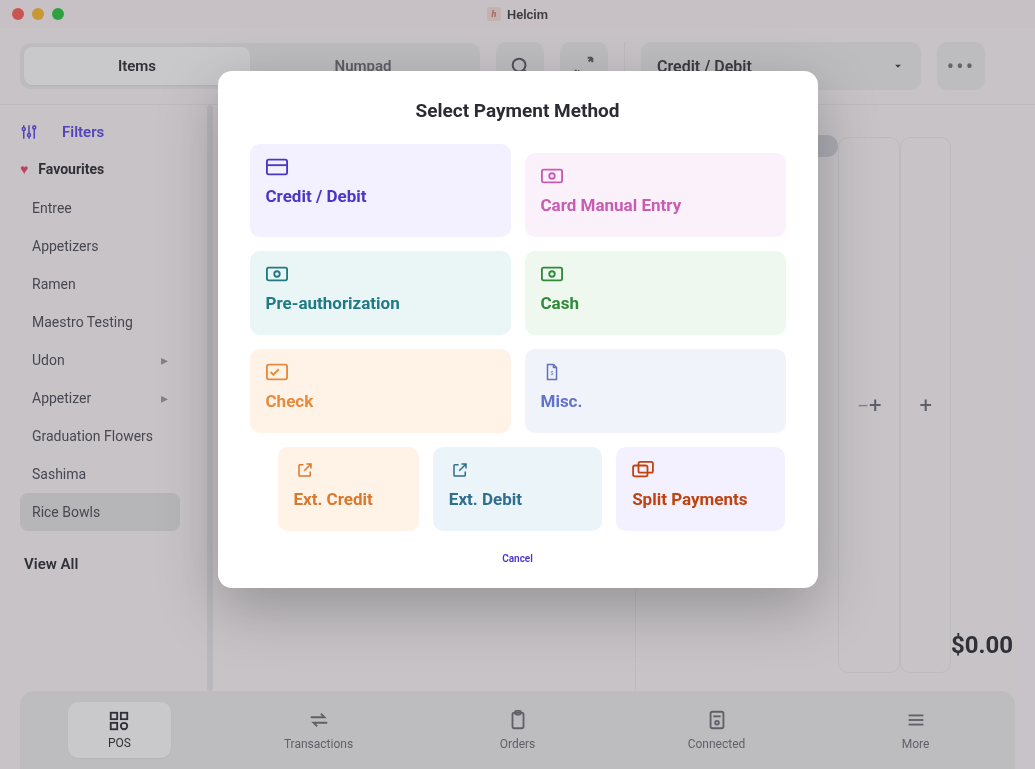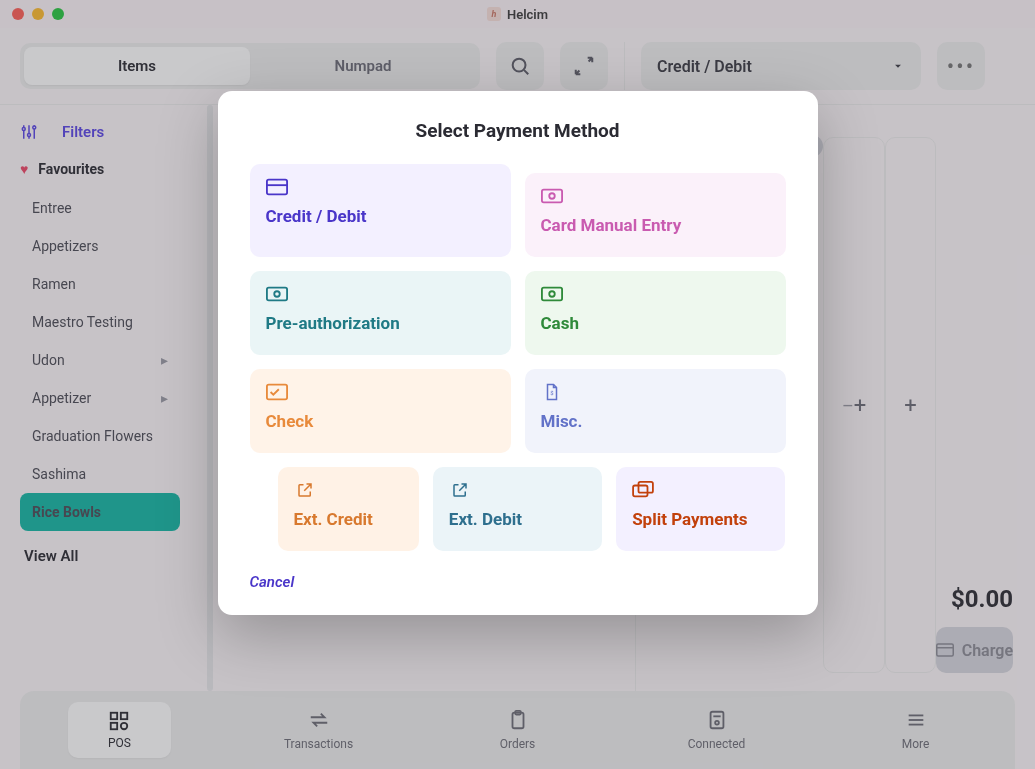--- a/index.html
+++ b/index.html
@@ -28,22 +28,22 @@
   .dots-btn { width:48px; height:48px; background:#efefef; border-radius:10px; display:flex; align-items:center; justify-content:center; cursor:pointer; color:#777; font-size:22px; letter-spacing:2px;}
 
   .body-row { flex:1; display:flex; overflow:hidden; }
   .left-col { width:636px; display:flex; border-right:1px solid #eee; }
   .cat-col { width:212px; padding:18px 0 18px 20px; display:flex; flex-direction:column; gap:6px; position:relative;}
   .cat-scroll { position:absolute; right:-1px; top:0; bottom:0; width:6px; background:#e9e9ec; border-radius:3px;}
   .filters-row { display:flex; align-items:center; gap:24px; color:#5b46e6; font-weight:600; font-size:15px; margin-bottom:14px; cursor:pointer;}
   .fav-row { display:flex; align-items:center; gap:10px; color:#2b2b33; font-weight:700; font-size:14px; margin-bottom:6px;}
   .heart { color:#ef4667; }
   .cat-item { padding:11px 12px; border-radius:8px; font-size:14px; color:#4c4c56; cursor:pointer; display:flex; align-items:center; justify-content:space-between; width:160px;}
-  .cat-item.active { background:#14b8a6; font-weight:700; }
-  .view-all { margin-top:10px; font-size:15px; font-weight:600; color:#2b2b33; cursor:pointer; padding-left:4px;}
+  .cat-item.active { background:#e5e5e5; font-weight:400; }
+  .view-all { margin-top:18px; font-size:15px; font-weight:600; color:#2b2b33; cursor:pointer; padding-left:4px;}
   .items-col { flex:1; padding:14px 14px; }
   .item-card { display:flex; align-items:center; gap:14px; background:#fff; border:1px solid #eee; border-radius:12px; padding:10px 14px; }
   .item-thumb { width:44px; height:44px; border-radius:8px; background:linear-gradient(135deg,#2a4b8d,#d7a45a); }
   .item-name { font-weight:700; font-size:17px; color:#2b2b33; }
 
   .right-col { flex:1; padding:18px 22px; display:flex; flex-direction:row; }
   .amount-row { text-align:right; font-weight:700; font-size:17px; color:#2b2b33; }
   .toggle { margin-left:auto; margin-top:12px; width:44px; height:22px; background:#d7d7df; border-radius:11px; position:relative; }
   .toggle::after { content:""; position:absolute; left:2px; top:2px; width:18px; height:18px; background:#fff; border-radius:50%; box-shadow:0 1px 2px rgba(0,0,0,0.2);}
   .line-card { margin-top:14px; border:1px solid #eee; border-radius:10px; padding:16px 18px; display:flex; align-items:center; color:#9b9ba5; font-size:18px; }
@@ -53,38 +53,38 @@
   .charge-btn { width:100%; height:46px; border-radius:10px; background:#d7d7df; color:#8c8c96; font-weight:600; display:flex; align-items:center; justify-content:center; gap:8px;}
 
   
   .tabbar { height:78px; background:#efefef; margin:0 20px 0 20px; border-radius:14px 14px 0 0; display:flex; }
   .tab { flex:1; display:flex; flex-direction:column; align-items:center; justify-content:center; gap:6px; color:#6d6d77; font-size:12px; cursor:pointer;}
   .tab svg { width:22px; height:22px; }
   .tab.active { color:#2b2b33; }
   .tab.active .tab-inner { background:#fff; border-radius:10px; padding:8px 40px; display:flex; flex-direction:column; align-items:center; gap:4px; box-shadow:0 1px 2px rgba(0,0,0,0.05);}
 
   
-  .overlay { position:absolute; inset:0; background:rgba(60,60,70,0.28); display:flex; align-items:flex-start; justify-content:center; padding-top:91px; }
+  .overlay { position:absolute; inset:0; background:rgba(60,60,70,0.28); display:flex; align-items:flex-start; justify-content:center; padding-top:71px; }
   .modal { width:600px; background:#fff; border-radius:14px; padding:28px 32px 24px; box-shadow:0 20px 60px rgba(0,0,0,0.25); }
   .modal-title { text-align:center; font-size:19px; font-weight:700; color:#2b2b33; margin-bottom:22px; }
   .pm-grid { display:grid; grid-template-columns:1fr 1fr; gap:14px; }
   .pm-grid .row3 { display:grid; grid-template-columns:1fr 1fr 1fr; gap:14px; grid-column:1 / -1; }
   .pm-card { border-radius:10px; padding:14px 16px 16px; cursor:pointer; display:flex; flex-direction:column; gap:10px; min-height:84px;}
   .pm-icon { width:22px; height:18px; }
   .pm-label { font-size:17px; font-weight:700; }
   .pm-credit { background:#f3f0ff; color:#4a36c9; }
   .pm-manual { background:#fbf1fa; color:#c95bb0;margin-top:9px; }
   .pm-preauth { background:#eaf5f6; color:#1f7a85; }
   .pm-cash   { background:#eef8ee; color:#2f8a3a; }
   .pm-check  { background:#fff3e8; color:#e88a3b; }
   .pm-misc   { background:#f1f3fb; color:#6272c8; }
   .pm-extcr  { background:#fff2e6; color:#d8792e;margin-left:28px; }
   .pm-extdb  { background:#ebf4f8; color:#2e6f8e; }
   .pm-split  { background:#f3f0ff; color:#c2410c; }
-  .modal-cancel { display:block; margin:22px auto 0; text-align:left; color:#4a36c9; font-weight:600; font-size:15px; cursor:pointer;font-style:italic;}
+  .modal-cancel { display:block; margin:22px auto 0; text-align:center; color:#4a36c9; font-weight:600; font-size:10px; cursor:pointer;}
 </style>
 </head>
 <body>
 
 <div class="titlebar">
   <div class="traffic">
     <div class="dot red"></div>
     <div class="dot yellow"></div>
     <div class="dot green"></div>
   </div>
@@ -191,27 +191,20 @@
       <div class="line-card">
         <span>–</span>
         <span class="plus">+</span>
       </div>
       <div class="line-card">
         <span></span>
         <span class="plus">+</span>
       </div>
       <div class="right-bottom">
         <div class="total-row">$0.00</div>
-        <div class="charge-btn">
-          <svg width="18" height="14" viewBox="0 0 24 18" fill="none" stroke="currentColor" stroke-width="2">
-              <rect x="1" y="1" width="22" height="16" rx="2"></rect>
-              <line x1="1" y1="6" x2="23" y2="6"></line>
-            </svg>
-          <span>Charge</span>
-        </div>
       </div>
     </div>
   </div>
 
   <div class="tabbar">
     <div class="tab active">
       <div class="tab-inner">
         <svg viewBox="0 0 24 24" fill="none" stroke="currentColor" stroke-width="2">
             <rect x="3" y="3" width="7" height="7"></rect>
             <rect x="14" y="3" width="7" height="7"></rect>

